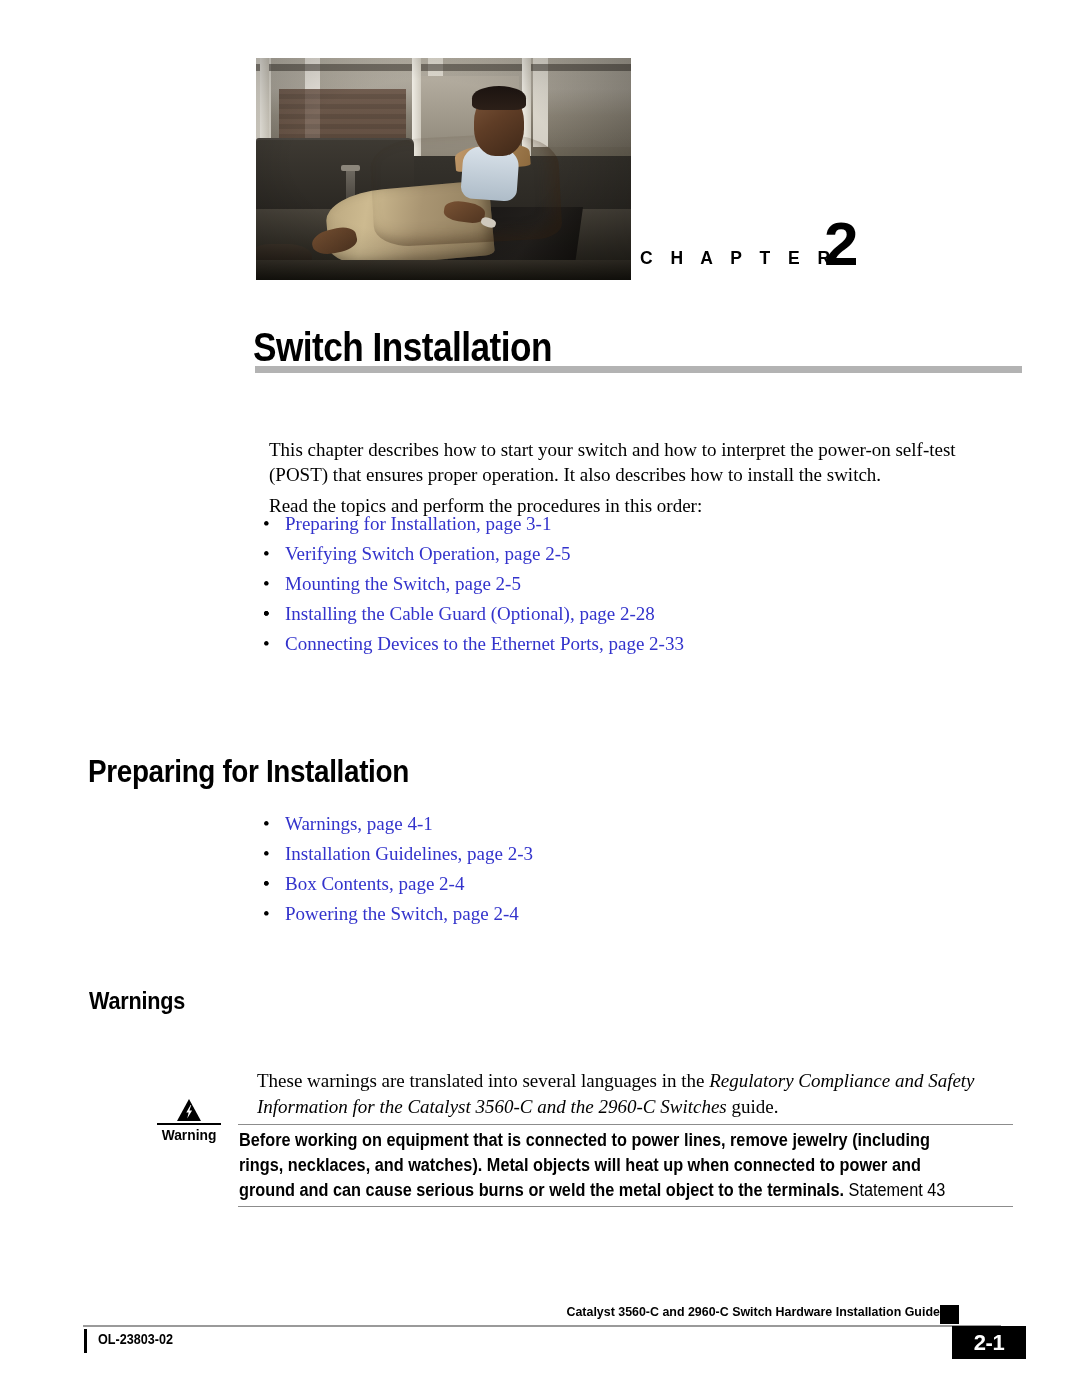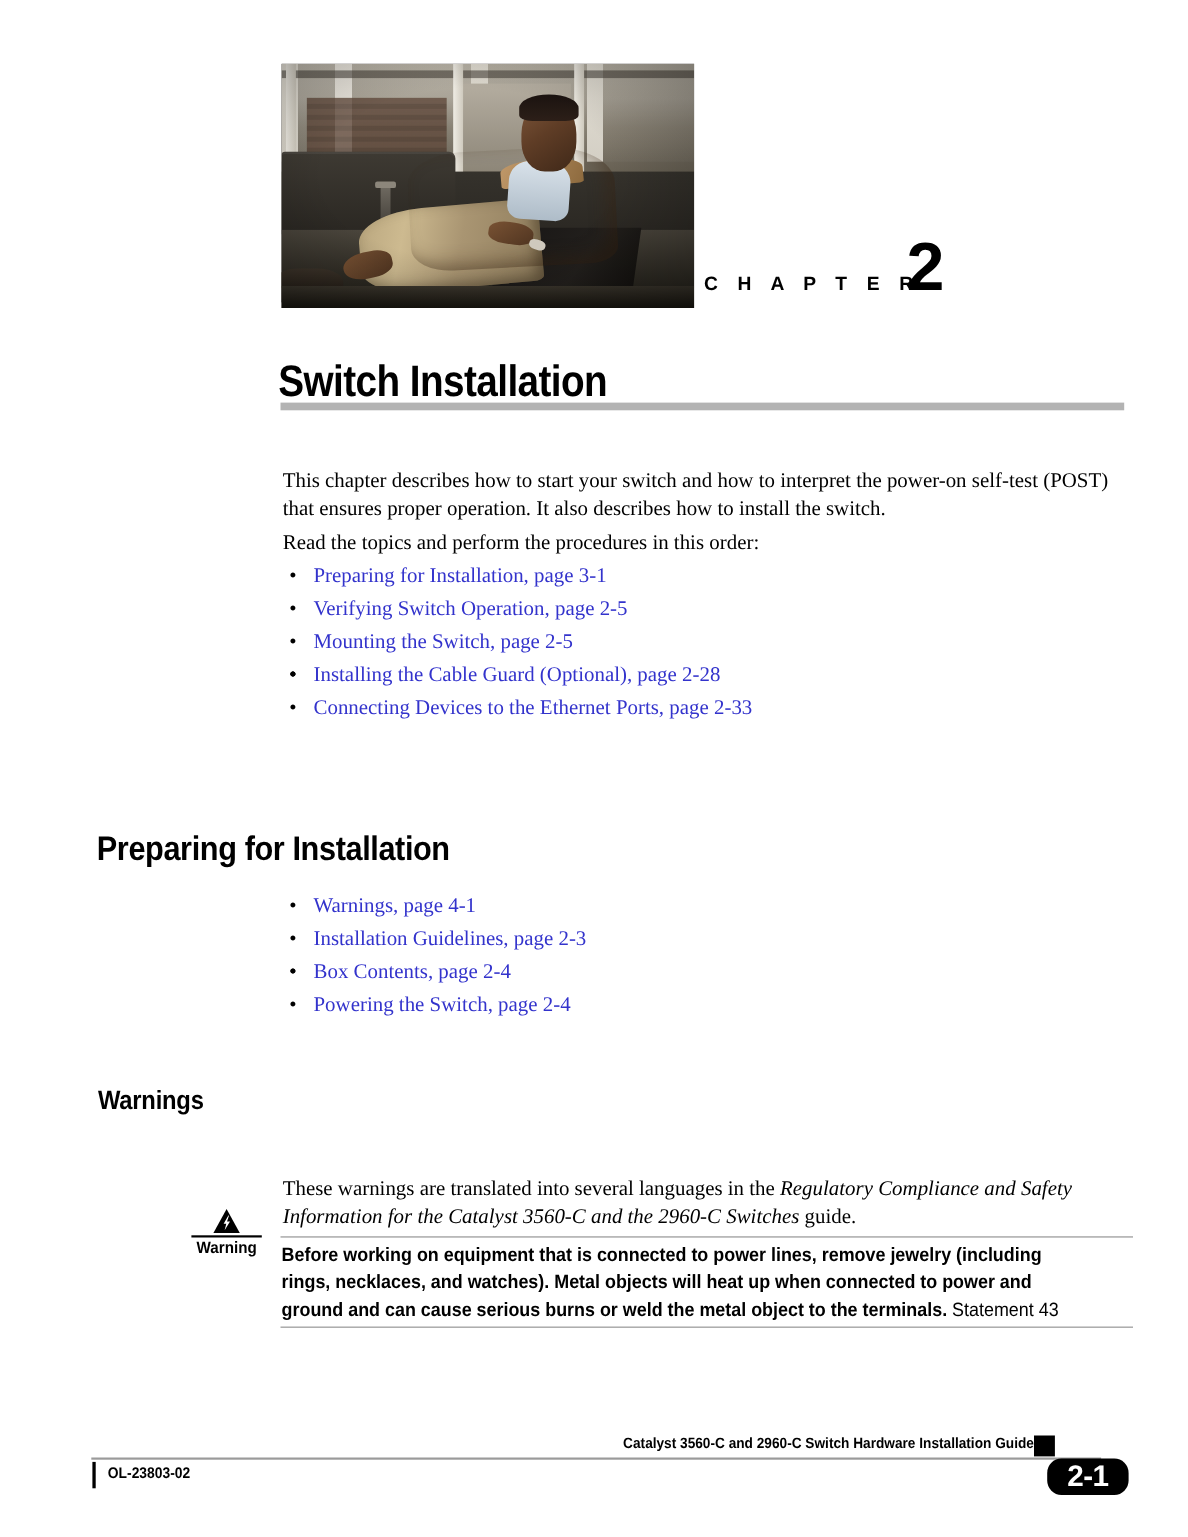--- a/index.html
+++ b/index.html
@@ -187,21 +187,21 @@
     background: #b3b3b3;
   }
 
   
   .body-col {
     position: absolute;
     left: 257px;
     width: 770px;
   }
   p.body {
-    margin: 0;
+    margin: 12px;
     font-size: 19px;
     line-height: 24.5px;
     text-align: left;
   }
   .intro-1 { top: 426px; }
   .intro-2 { top: 482px; }
 
   .link-list {
     position: absolute;
     list-style: none;
@@ -266,21 +266,21 @@
     width: 770px;
     font-size: 19px;
     line-height: 26px;
     margin-top: 28px;
   }
   .warn-intro i { font-style: italic; }
 
   
   .warning-block {
     position: absolute;
-    left: 170px;
+    left: 153px;
     top: 1098px;
     width: 860px;
     height: 110px;
   }
   .warn-icon-wrap {
     position: absolute;
     left: 0;
     top: 0;
     width: 72px;
     text-align: center;
@@ -386,25 +386,24 @@
   .footer-page {
     position: absolute;
     left: 952px;
     top: 26px;
     width: 74px;
     height: 33px;
     background: #000;
     color: #fff;
     font-family: "Liberation Sans", "DejaVu Sans", sans-serif;
     font-weight: bold;
-    font-size: 27px;
+    font-size: 22px;
     text-align: center;
     line-height: 33px;
     letter-spacing: -0.5px;
-    border-radius: 13px;
   }
 </style>
 </head>
 <body>
 
 <div class="chapter-header">
 
   <div class="chapter-photo">
     <div class="ph-bg"></div>
     <div class="ph-window-a"></div>

